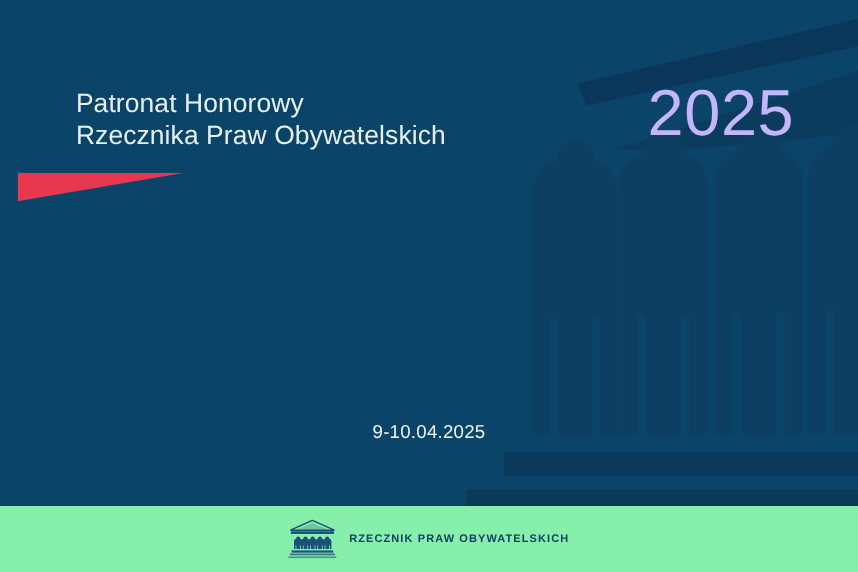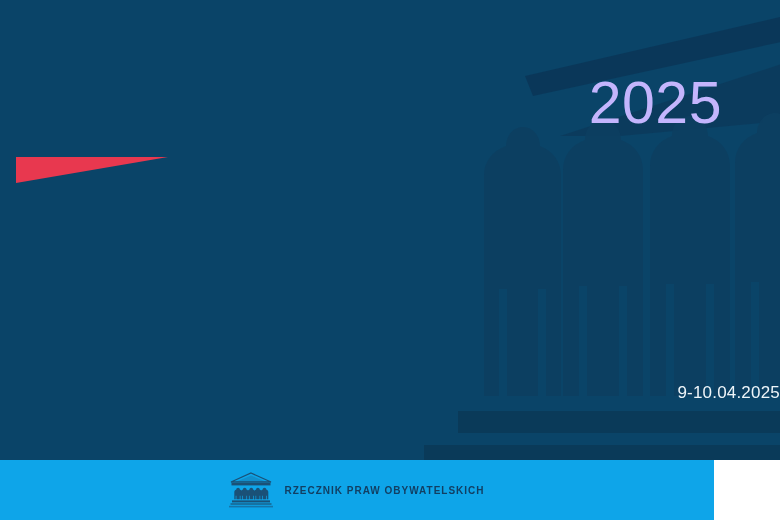--- a/index.html
+++ b/index.html
@@ -81,35 +81,35 @@
     font-weight: 700;
     letter-spacing: -0.2px;
     white-space: pre-line;
   }
 
   .event-date {
     position: absolute;
     left: 0;
     top: 383px;
     width: 780px;
-    text-align: right;
+    text-align: center;
     color: #eef5f9;
     font-size: 17px;
     font-weight: 400;
     letter-spacing: 0.2px;
   }
 
   
   .footer {
     position: absolute;
     left: 0;
     top: 460px;
-    width: 714px;
+    width: 780px;
     height: 60px;
-    background: #0ea5e9;
+    background: #86efac;
     display: flex;
     align-items: center;
     justify-content: center;
   }
   .footer-logo {
     display: flex;
     align-items: center;
     gap: 11px;
   }
   .footer-mark {
@@ -167,20 +167,22 @@
                    c0,-10 7,-19 17,-19 c10,0 17,9 17,19
                    c13,5 21,16 21,29 l0,221 l-15,0 l0,-107 l-8,0 l0,107 l-31,0 l0,-107 l-8,0 l0,107 l-15,0 l0,-221
                    c0,-13 8,-24 22,-29 z"></path>
         </g>
 
         <rect x="458" y="411" width="330" height="22" fill="#0a3a58" opacity="0.9"></rect>
         <rect x="424" y="445" width="364" height="17" fill="#0a3a58" opacity="0.9"></rect>
       </g>
     </svg>
 
+    <div class="patronage">Patronat Honorowy
+Rzecznika Praw Obywatelskich</div>
 
     <div class="year">2025</div>
 
     <svg class="red-wedge" viewBox="0 0 152 28" preserveAspectRatio="none">
       <polygon points="0,0 152,0 0,26" fill="#e8384f"></polygon>
     </svg>
 
 
     <div class="event-date">9-10.04.2025</div>
 

